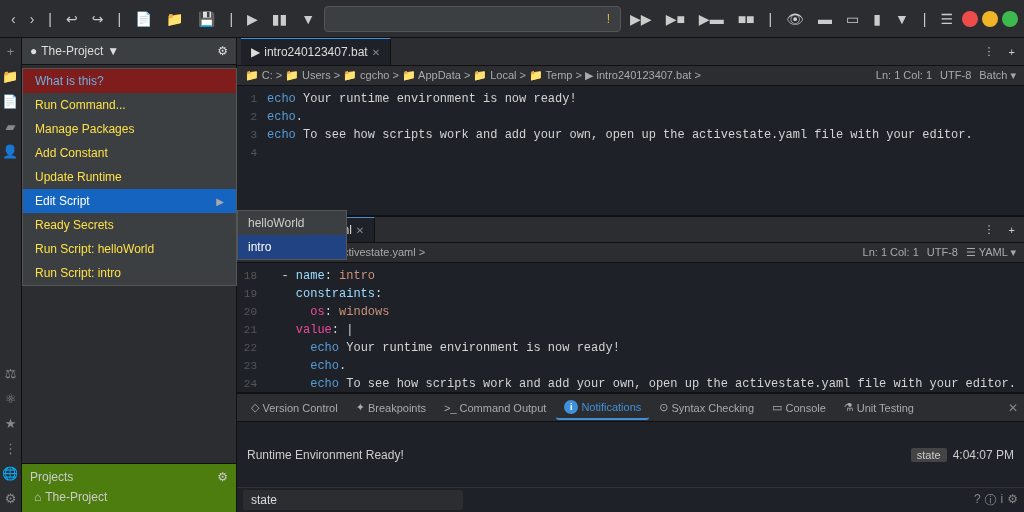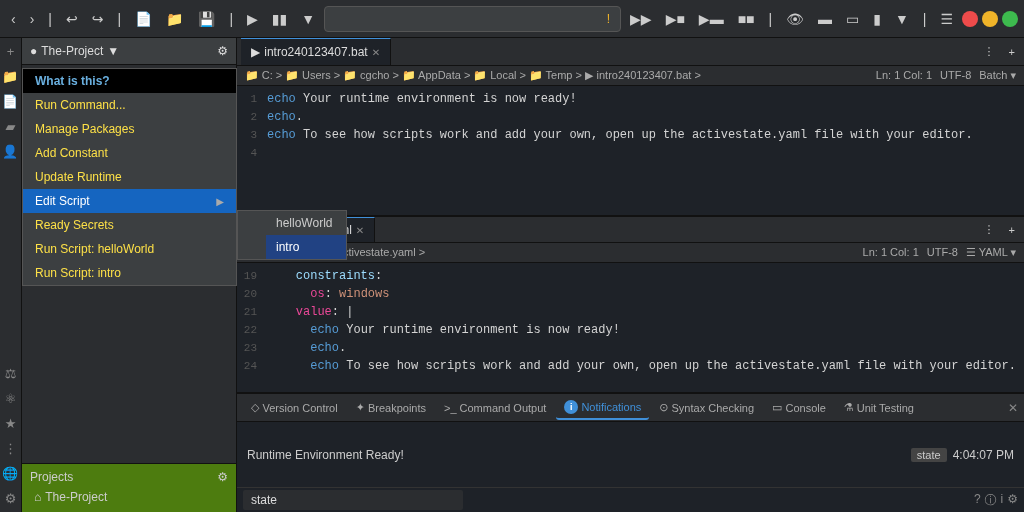--- a/index.html
+++ b/index.html
@@ -121,21 +121,20 @@
       left: 215px;
       top: 172px;
       width: 110px;
       z-index: 101;
     }
     .submenu-item {
       padding: 5px 10px;
       cursor: pointer;
       color: #ccc;
       font-size: 12px;
-      margin-left: 28px;
     }
     .submenu-item.active { background: #214283; color: #fff; }
 
     
     #projects-section {
       margin-top: auto;
       border-top: 1px solid #111;
       padding: 6px 8px;
     }
     .projects-header {
@@ -359,21 +358,21 @@
   <div id="left-panel">
 
     <div id="project-header">
       <span>●</span>
       <span>The-Project</span>
       <span>▼</span>
       <span style="margin-left:auto;">⚙</span>
     </div>
 
     <div id="context-menu">
-      <div class="ctx-item" style="background:#000000; color:#6ab0e0;font-weight:bold;">
+      <div class="ctx-item" style="background:#7f1d1d; color:#6ab0e0;">
         <span>What is this?</span>
       </div>
       <div class="ctx-item">
         <span>Run Command...</span>
       </div>
       <div class="ctx-item">
         <span>Manage Packages</span>
       </div>
       <div class="ctx-item">
         <span>Add Constant</span>
@@ -474,20 +473,24 @@
           <span>■ The-Project &gt; ☰ activestate.yaml &gt;</span>
           <span style="margin-left:auto; display:flex; gap:8px;">
             <span>Ln: 1  Col: 1</span>
             <span>UTF-8</span>
             <span>☰ YAML ▾</span>
           </span>
         </div>
         <div class="editor-pane">
           <div class="code-lines">
             <div class="code-line">
+              <span class="line-num">18</span>
+              <span class="line-content">  - <span style="color:#9cdcfe;">name</span>: <span style="color:#ce9178;">intro</span></span>
+            </div>
+            <div class="code-line">
               <span class="line-num">19</span>
               <span class="line-content">    <span style="color:#9cdcfe;">constraints</span>:</span>
             </div>
             <div class="code-line">
               <span class="line-num">20</span>
               <span class="line-content">      <span style="color:#ec4899;">os</span>: <span style="color:#ce9178;">windows</span></span>
             </div>
             <div class="code-line">
               <span class="line-num">21</span>
               <span class="line-content">    <span style="color:#ec4899;">value</span>: |</span>

